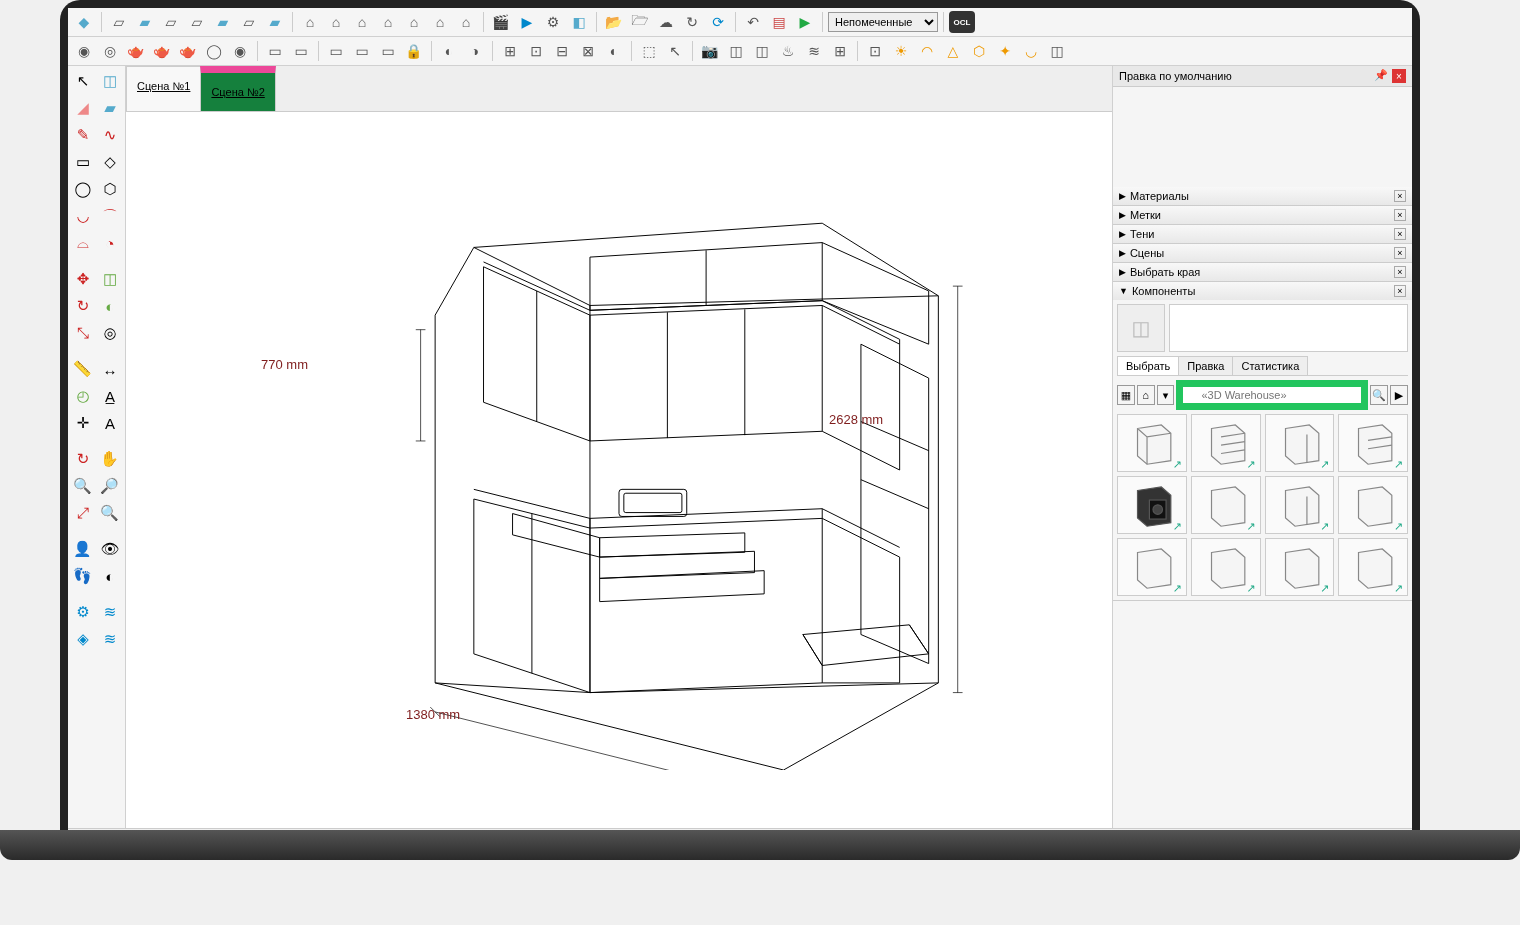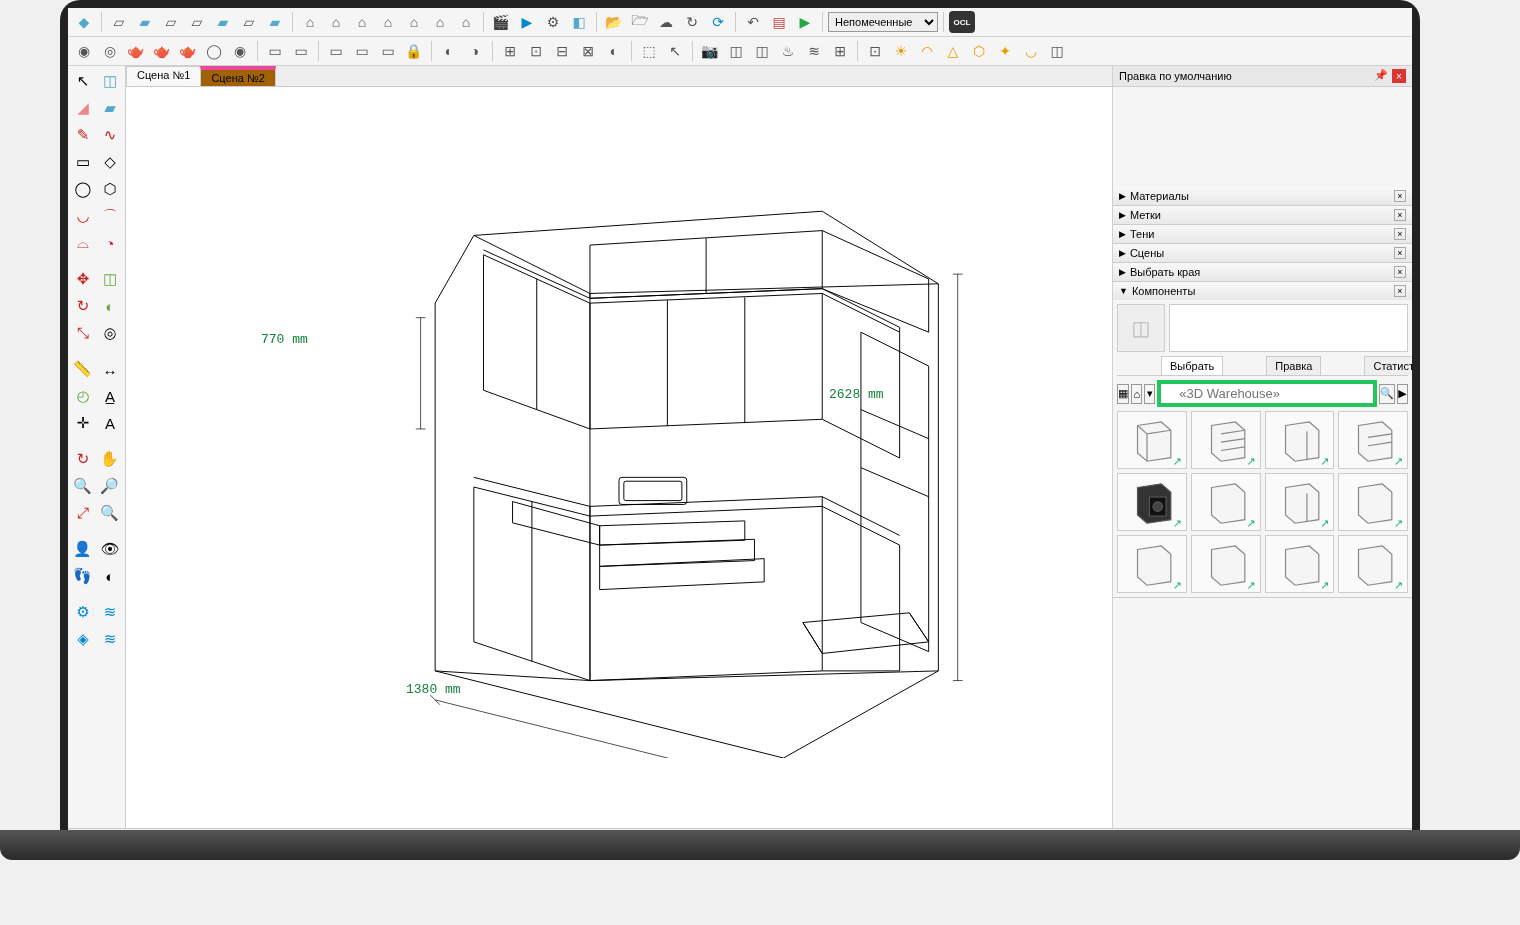--- a/index.html
+++ b/index.html
@@ -10,42 +10,42 @@
 .toolbar-row { display: flex; align-items: center; gap: 2px; padding: 2px 4px; border-bottom: 1px solid #d0d0d0; background: #f5f5f5; flex-wrap: nowrap; }
 .tool-icon { width: 24px; height: 24px; display: flex; align-items: center; justify-content: center; border: 1px solid transparent; border-radius: 2px; cursor: pointer; font-size: 14px; color: #555; }
 .tool-sep { width: 1px; height: 20px; background: #ccc; margin: 0 3px; }
 .dropdown { height: 20px; font-size: 11px; border: 1px solid #999; padding: 0 2px; }
 .main-area { flex: 1; display: flex; overflow: hidden; }
 .left-tools { width: 58px; background: #f5f5f5; border-right: 1px solid #d0d0d0; display: flex; flex-direction: column; padding: 2px; gap: 1px; }
 .tool-pair { display: flex; gap: 1px; }
 .tool-btn { width: 26px; height: 26px; display: flex; align-items: center; justify-content: center; border: 1px solid transparent; border-radius: 2px; cursor: pointer; font-size: 15px; }
 .canvas-area { flex: 1; display: flex; flex-direction: column; background: #fff; }
 .tabs-row { display: flex; background: #eee; border-bottom: 1px solid #ccc; }
-.tab { padding: 2px 10px; border: 1px solid #ccc; border-bottom: none; background: #f8f8f8; margin-right: -1px; cursor: pointer; font-size: 11px; }
-.tab.active { background: #a16207; border-top: 4px solid #ec4899; }
+.tab { padding: 13px 10px; border: 1px solid #ccc; border-bottom: none; background: #f8f8f8; margin-right: -1px; cursor: pointer; font-size: 11px; text-decoration: underline; }
+.tab.active { background: #15803d; border-top: 7px solid #ec4899; }
 .canvas { flex: 1; background: #fff; position: relative; display: flex; align-items: center; justify-content: center; }
 .kitchen-svg { width: 700px; height: 600px; }
-.dim-label { position: absolute; font-size: 13px; color: #15803d; font-family: Liberation Mono, monospace; }
+.dim-label { position: absolute; font-size: 13px; color: #7f1d1d; font-family: Liberation Sans, sans-serif; }
 .right-panel { width: 300px; background: #f5f5f5; border-left: 1px solid #d0d0d0; display: flex; flex-direction: column; }
 .tray-header { background: #e8e8e8; padding: 3px 6px; font-size: 11px; border-bottom: 1px solid #ccc; display: flex; justify-content: space-between; align-items: center; }
 .tray-spacer { flex: 0 0 100px; }
 .panel-section { border-bottom: 1px solid #ccc; }
 .panel-header { background: linear-gradient(#f8f8f8,#e8e8e8); padding: 3px 6px; font-size: 11px; display: flex; align-items: center; gap: 4px; cursor: pointer; }
 .panel-header .arrow { font-size: 9px; }
 .panel-header .close-x { margin-left: auto; width: 12px; height: 12px; border: 1px solid #aaa; display: flex; align-items: center; justify-content: center; font-size: 9px; }
 .comp-body { padding: 4px; }
 .comp-preview-row { display: flex; gap: 4px; margin-bottom: 4px; }
 .comp-thumb-big { width: 48px; height: 48px; border: 1px solid #ccc; background: #eee; display:flex; align-items:center; justify-content:center; color:#bbb; font-size:20px; }
 .comp-desc { flex: 1; border: 1px solid #ccc; background: #fff; height: 48px; }
 .comp-tabs { display: flex; border-bottom: 1px solid #ccc; }
-.comp-tab { padding: 3px 8px; border: 1px solid #ccc; border-bottom: none; background: #eee; margin-right: -1px; font-size: 11px; cursor: pointer; margin-left: 44px; }
+.comp-tab { padding: 3px 8px; border: 1px solid #ccc; border-bottom: none; background: #eee; margin-right: -1px; font-size: 11px; cursor: pointer; }
 .comp-tab.active { background: #fff; }
 .comp-search-row { display: flex; gap: 2px; margin: 4px 0; align-items: center; }
 .comp-search-row .dd { width: 20px; height: 20px; border: 1px solid #999; display: flex; align-items: center; justify-content: center; font-size: 11px; cursor: pointer; }
-.comp-search { flex: 1; border: 4px solid #22c55e; padding: 2px 18px; font-size: 13px; color: #888; }
+.comp-search { flex: 1; border: 7px solid #22c55e; padding: 2px 18px; font-size: 11px; color: #888; }
 .comp-grid { display: grid; grid-template-columns: repeat(4, 1fr); gap: 4px; }
 .comp-item { border: 1px solid #ccc; background: #fafafa; height: 58px; position: relative; cursor: pointer; display: flex; align-items: center; justify-content: center; }
 .comp-item svg { width: 85%; height: 85%; }
 .comp-item .badge { position: absolute; right: 2px; bottom: 2px; width: 11px; height: 11px; color: #2a8; font-size: 11px; }
 .status-bar { display: flex; align-items: center; background: #f0f0f0; border-top: 1px solid #ccc; padding: 2px 6px; gap: 8px; font-size: 11px; height: 22px; }
 .status-icon { width: 16px; height: 16px; border: 1px solid #888; border-radius: 50%; display: flex; align-items: center; justify-content: center; font-size: 10px; cursor: pointer; }
 .meas-input { border: 1px solid #999; width: 160px; height: 16px; padding: 0 2px; font-size: 11px; }
 .ocl-badge { width: 26px; height: 22px; background: #333; color: #fff; border-radius: 4px; display: flex; align-items: center; justify-content: center; font-size: 8px; font-weight: bold; }
 </style>
 </head>

